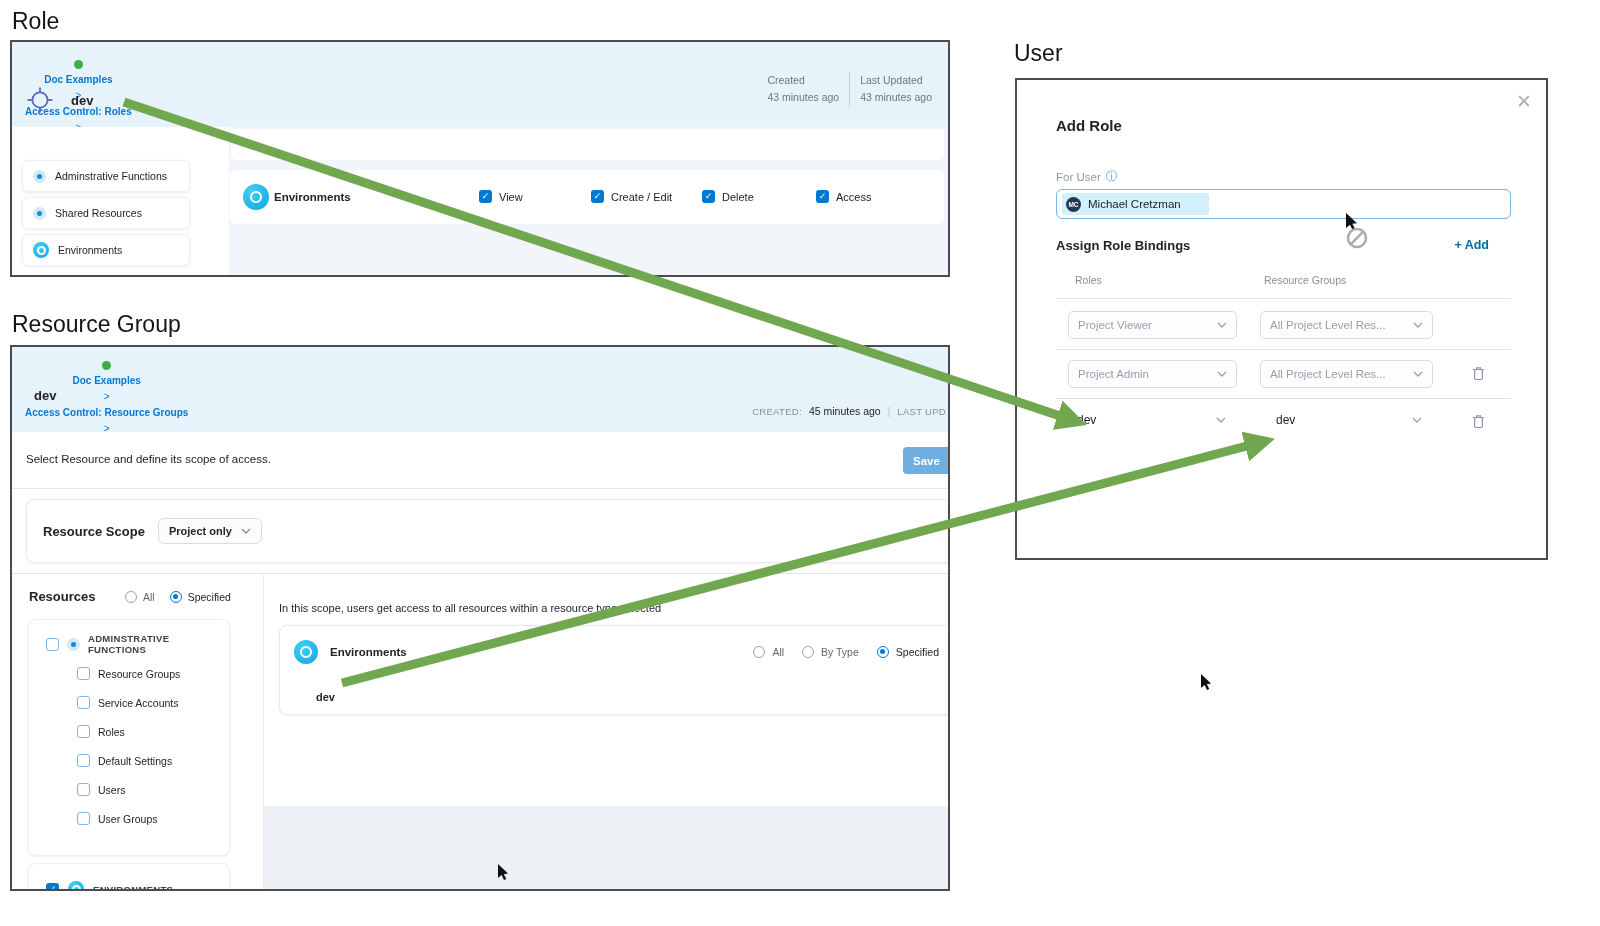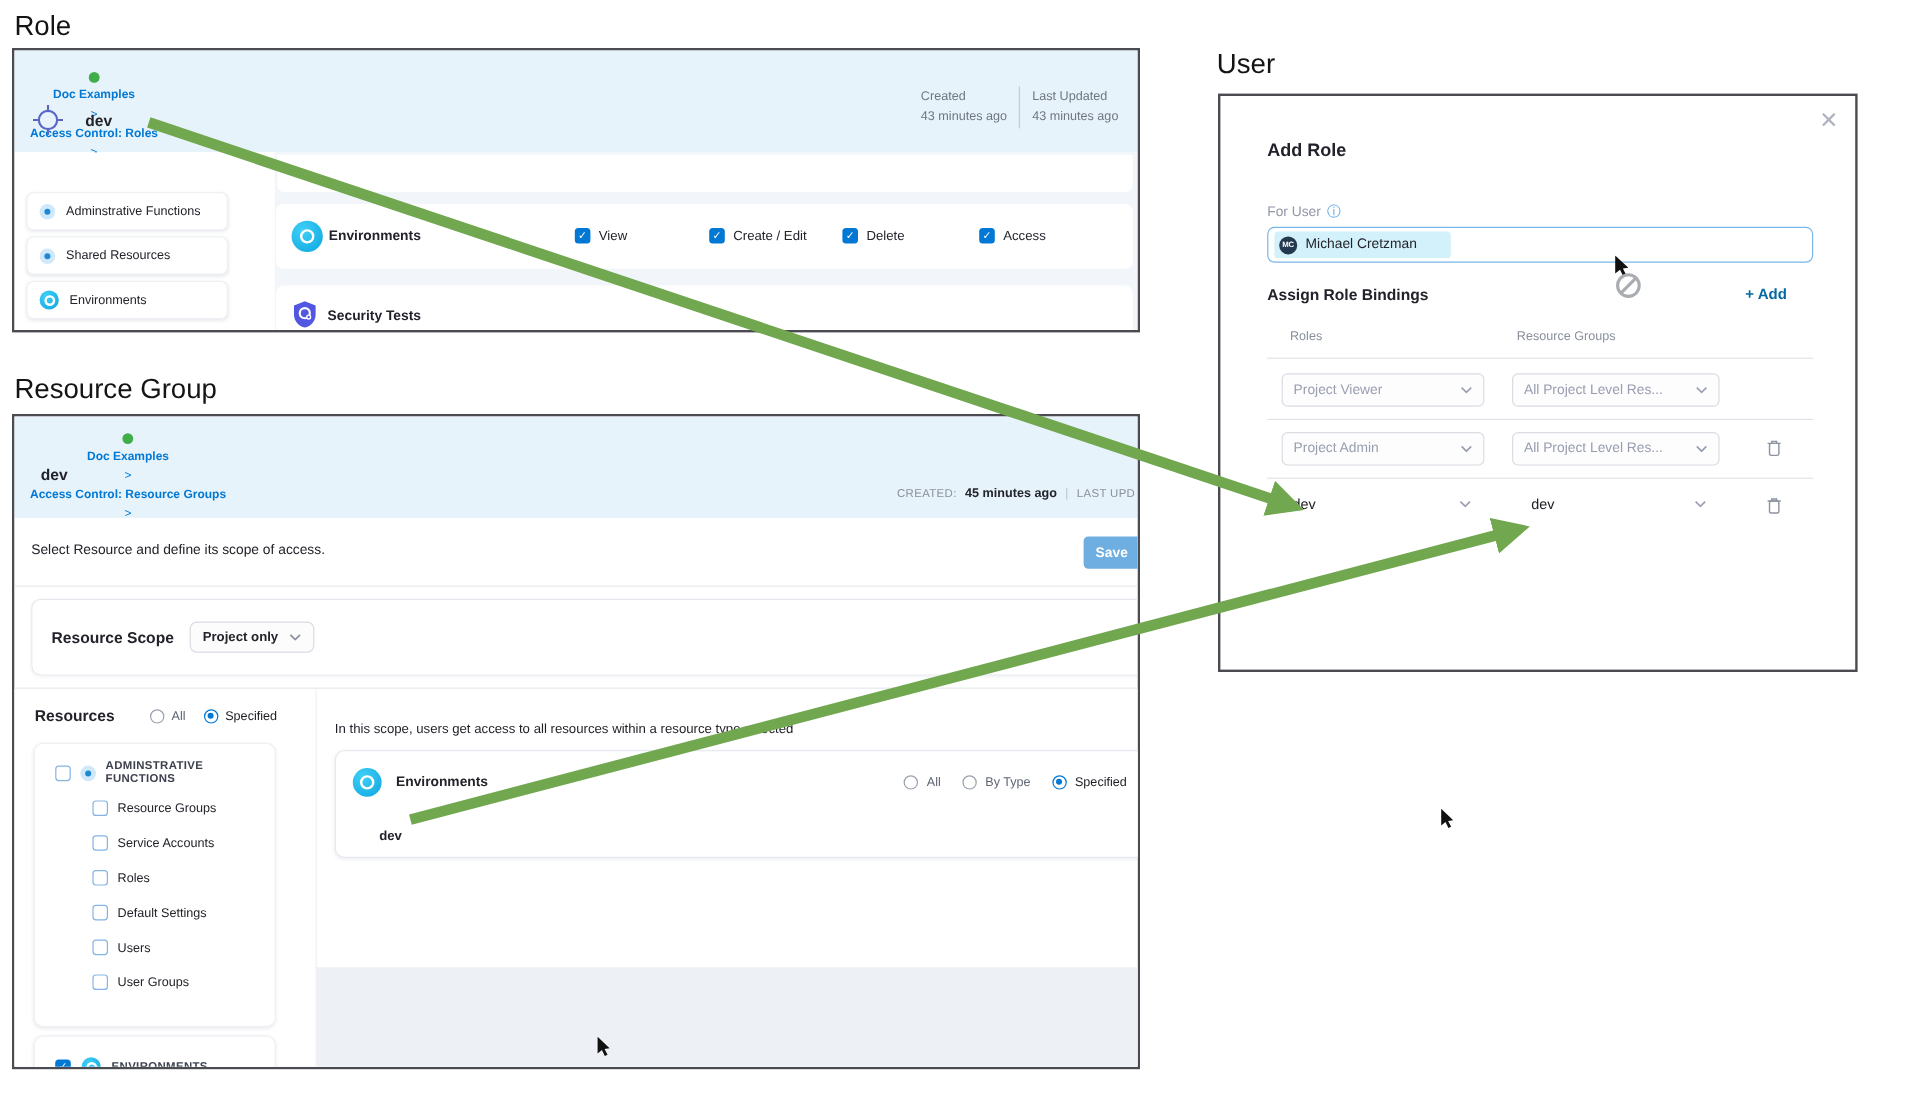--- a/index.html
+++ b/index.html
@@ -61,21 +61,21 @@
   .perm { position:absolute; top:20px; }
   #rp-secrow { position:absolute; left:1px; right:4px; top:111px; height:60px; background:#fff; border-radius:6px; }
   #rp-secrow .rowlab { position:absolute; left:43px; top:20px; font-size:11.5px; font-weight:700; }
 
   
   #rg-panel { left:10px; top:345px; width:940px; height:546px; }
   #rg-panel .hdr { height:85px; }
   #rg-name { position:absolute; left:22px; top:41px; font-size:13px; font-weight:600; }
   #rg-meta { position:absolute; right:2px; top:58px; display:flex; align-items:center; gap:7px; white-space:nowrap; }
   #rg-meta .mlab { font-size:9.5px; color:#8a8f9c; letter-spacing:.3px; }
-  #rg-meta .mval { font-size:10.5px; color:#23232b; font-weight:700; }
+  #rg-meta .mval { font-size:10.5px; color:#23232b; font-weight:400; }
   #rg-meta .mdiv { color:#b9bec9; font-size:10px; }
   #rg-toolbar { position:absolute; left:0; right:0; top:85px; height:57px; background:#fff; border-bottom:1px solid #e3e6ea; }
   #rg-desc { position:absolute; left:14px; top:21px; font-size:11.5px; }
   #rg-save { position:absolute; right:-13px; top:15px; width:58px; height:27px; background:#6faee0; border:none;
              border-radius:4px; color:#fff; font-size:11.5px; font-weight:700; text-align:left; padding-left:10px; }
   #rg-content { position:absolute; left:0; right:0; top:142px; bottom:0; background:#fff; }
   #scope-card { position:absolute; left:14px; right:-6px; top:10px; height:64px; border:1px solid #e7e9ee;
                 border-radius:8px; box-shadow:0 1px 3px rgba(40,60,90,.07); display:flex; align-items:center; gap:13px; padding-left:16px; }
   #scope-card .slab { font-size:13px; font-weight:700; }
   #scope-select { border:1px solid #d8dbe3; border-radius:6px; background:#fcfcfd; padding:6px 10px; font-size:11px;
@@ -195,28 +195,20 @@
         </div>
         <div class="perm chk-item" style="left:472px;">
           <span class="cb">✓</span>
           <span>Delete</span>
         </div>
         <div class="perm chk-item" style="left:586px;">
           <span class="cb">✓</span>
           <span>Access</span>
         </div>
       </div>
-      <div id="rp-secrow">
-        <svg width="20" height="24" viewBox="0 0 20 24" style="position:absolute; left:14px; top:12px;">
-          <path d="M10 1 L19 4.5 V12 C19 18 15 21.5 10 23 C5 21.5 1 18 1 12 V4.5 Z" fill="#5157e0"></path>
-          <circle cx="10" cy="11" r="4.2" fill="none" stroke="#fff" stroke-width="1.8"></circle>
-          <circle cx="13.2" cy="14.2" r="1.6" fill="#5157e0" stroke="#fff" stroke-width="1.2"></circle>
-        </svg>
-        <span class="rowlab">Security Tests</span>
-      </div>
     </div>
   </div>
 </div>
 
 <div class="panel" id="rg-panel">
   <div class="hdr">
     <div class="bc" style="left:13px; top:14px;">
       <span class="bc-dot"></span>
       <span>Doc Examples</span>
       <span class="bc-sep">&gt;</span>

